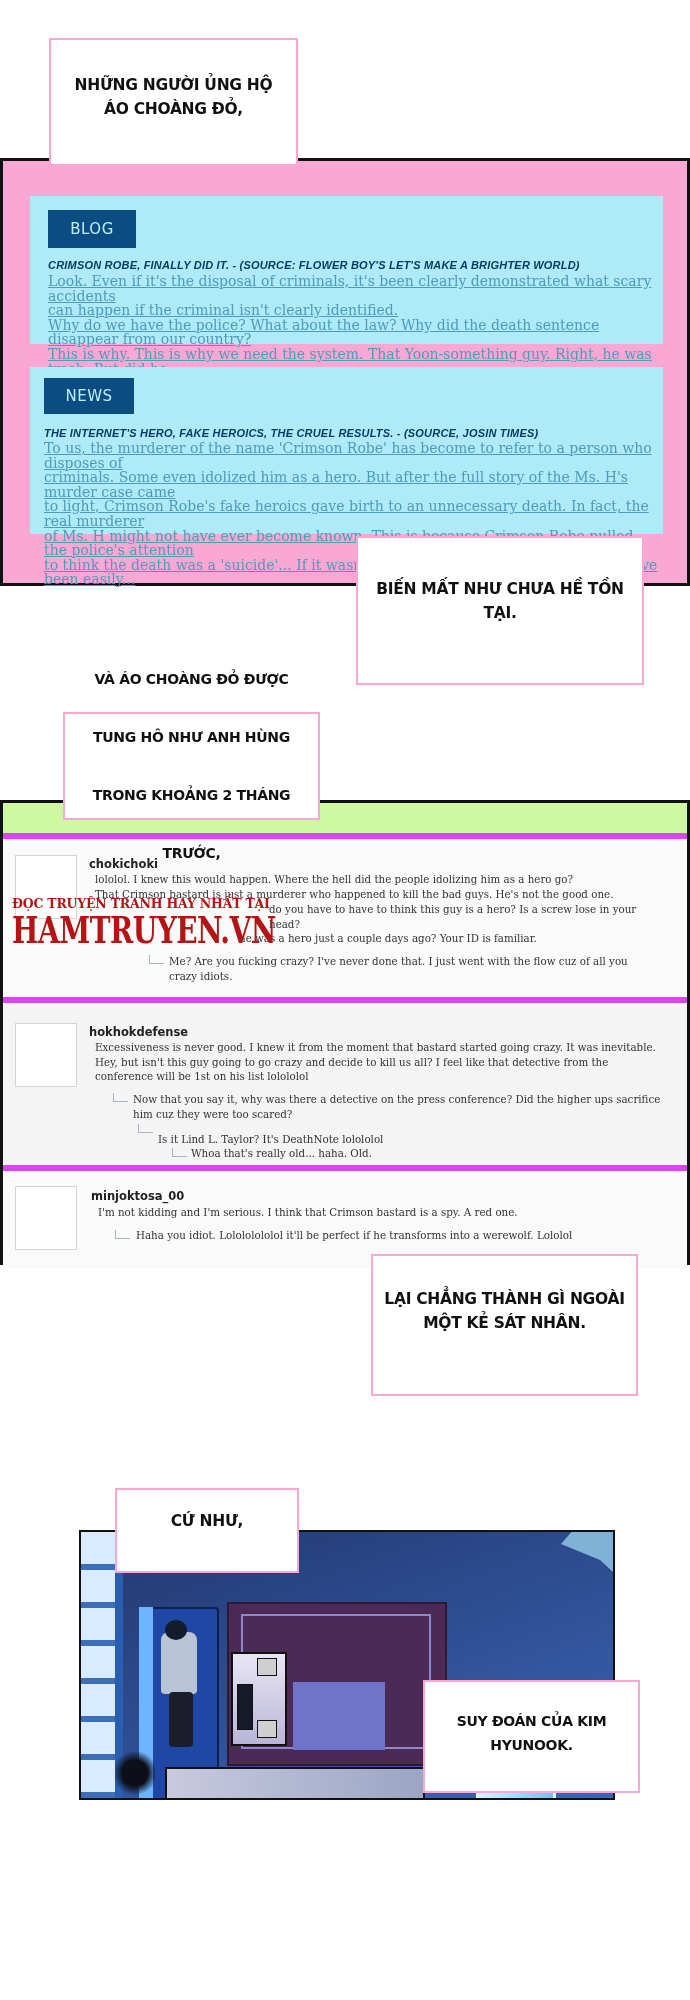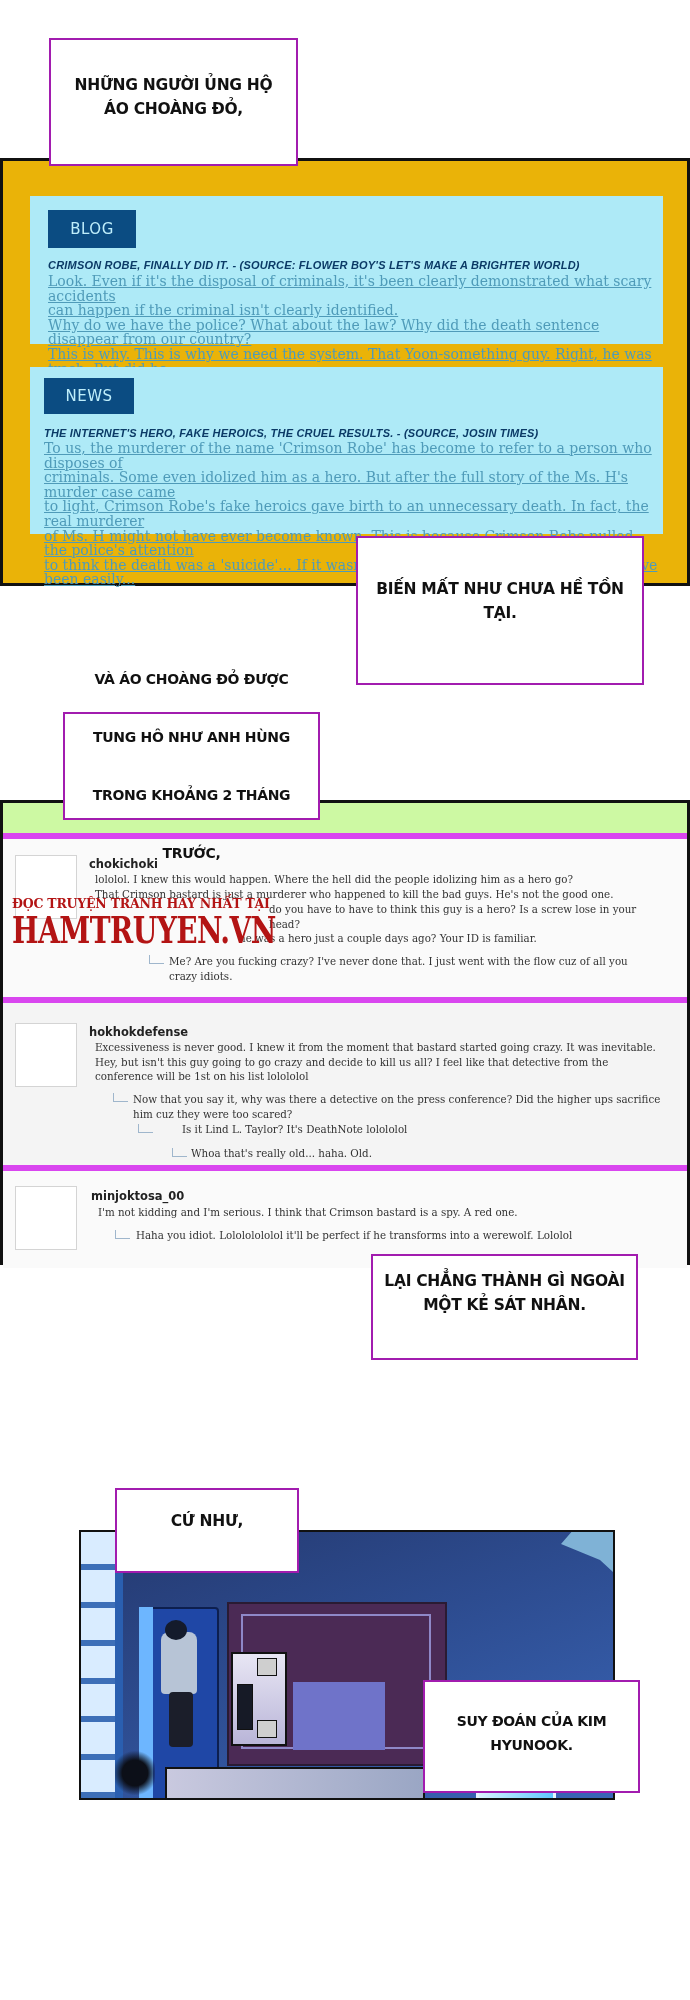--- a/index.html
+++ b/index.html
@@ -1,27 +1,27 @@
 <!DOCTYPE html>
 <html><head>
 <meta charset="utf-8">
 <style>
   html, body { margin:0; padding:0; background:#fff; }
   body { width:690px; height:2000px; position:relative; overflow:hidden; font-family:"DejaVu Sans", sans-serif; }
   .abs { position:absolute; }
   .caption {
-    position:absolute; background:#fff; border:2px solid #a21caf; box-sizing:border-box;
+    position:absolute; background:#fff; border:2px solid #f9a8d4; box-sizing:border-box;
     display:flex; align-items:center; justify-content:center; text-align:center;
     font-family:"DejaVu Sans", sans-serif; font-weight:bold; font-size:15.5px; line-height:24px;
     color:#111; letter-spacing:-0.3px; z-index:5;
   }
   .caption span { display:block; }
 
   
-  .panel-blue { left:0; top:158px; width:690px; height:428px; background:#eab308; border:3px solid #111; box-sizing:border-box; }
+  .panel-blue { left:0; top:158px; width:690px; height:428px; background:#f9a8d4; border:3px solid #111; box-sizing:border-box; }
   .card { position:absolute; background:#aeeaf7; }
   .tag { position:absolute; background:#0b4c82; color:#bfeefb; font-family:"DejaVu Sans", sans-serif; font-size:15px; display:flex; align-items:center; justify-content:center; letter-spacing:0.5px; }
   .headline { position:absolute; font-family:"Liberation Sans", sans-serif; font-weight:bold; font-style:italic; font-size:11px; color:#0b3a66; text-transform:uppercase; letter-spacing:0.2px; white-space:nowrap; }
   .bodytxt { position:absolute; font-family:"DejaVu Serif", serif; font-size:14px; line-height:14.6px; color:#4f9bb9;text-decoration:underline; }
 
   
   .panel-comments { left:0; top:800px; width:690px; height:465px; background:#fff; border:3px solid #111; box-sizing:border-box; }
   .green-bar { position:absolute; left:0; top:0; width:684px; height:30px; background:#cdf9a3; }
   .comment { position:absolute; left:0; width:684px; background:#fafafa; border-top:6px solid #d946ef; }
   .comment.alt { background:#f4f4f4; }
@@ -105,40 +105,40 @@
       <div>Excessiveness is never good. I knew it from the moment that bastard started going crazy. It was inevitable.</div>
       <div>Hey, but isn't this guy going to go crazy and decide to kill us all? I feel like that detective from the</div>
       <div>conference will be 1st on his list lolololol</div>
     </div>
     <div class="reply-mark" style="left:110px; top:90px;"></div>
     <div class="ctext" style="left:130px; top:89px; width:560px;">
       <div>Now that you say it, why was there a detective on the press conference? Did the higher ups sacrifice</div>
       <div>him cuz they were too scared?</div>
     </div>
     <div class="reply-mark" style="left:135px; top:121px;"></div>
-    <div class="ctext" style="left:155px; top:119px; width:500px;margin-left:24px;">Is it Lind L. Taylor? It's DeathNote lolololol</div>
+    <div class="ctext" style="left:155px; top:129px; width:500px;">Is it Lind L. Taylor? It's DeathNote lolololol</div>
     <div class="reply-mark" style="left:169px; top:145px;"></div>
     <div class="ctext" style="left:188px; top:143px; width:450px;">Whoa that's really old...  haha. Old.</div>
   </div>
 
   <div class="comment" style="top:362px; height:97px;">
     <div class="avatar" style="left:12px; top:15px;"></div>
     <div class="uname" style="left:88px; top:18px;">minjoktosa_00</div>
     <div class="ctext" style="left:95px; top:34px; width:580px;">I'm not kidding and I'm serious. I think that Crimson bastard is a spy. A red one.</div>
     <div class="reply-mark" style="left:112px; top:59px;"></div>
     <div class="ctext" style="left:133px; top:57px; width:560px;">Haha you idiot. Lolololololol it'll be perfect if he transforms into a werewolf. Lololol</div>
   </div>
 </div>
 
 <div class="watermark" style="left:12px; top:896px; width:230px;">
   <div style="font-size:12.5px; letter-spacing:-0.2px; white-space:nowrap;">ĐỌC TRUYỆN TRANH HAY NHẤT TẠI</div>
   <div style="font-size:28px; line-height:30px; letter-spacing:-0.5px; white-space:nowrap; transform:scaleY(1.35); transform-origin:top left;">HAMTRUYEN.VN</div>
 </div>
 
-<div class="caption" style="left:371px; top:1254px; width:267px; height:106px; flex-direction:column; padding-bottom:28px;">
+<div class="caption" style="left:371px; top:1254px; width:267px; height:142px; flex-direction:column; padding-bottom:28px;">
   <span>LẠI CHẲNG THÀNH GÌ NGOÀI</span>
   <span>MỘT KẺ SÁT NHÂN.</span>
 </div>
 
 <div class="room">
 
   <div class="abs" style="left:0; top:0; width:536px; height:270px; background:linear-gradient(160deg,#24386e 0%,#2d4c90 45%,#3a66b8 100%);"></div>
 
   <div class="abs" style="left:0; top:0; width:34px; height:270px; background:repeating-linear-gradient(180deg,#d9ecff 0 32px,#3d6fb8 32px 38px);"></div>
   <div class="abs" style="left:34px; top:0; width:8px; height:270px; background:#2a5fb0;"></div>

